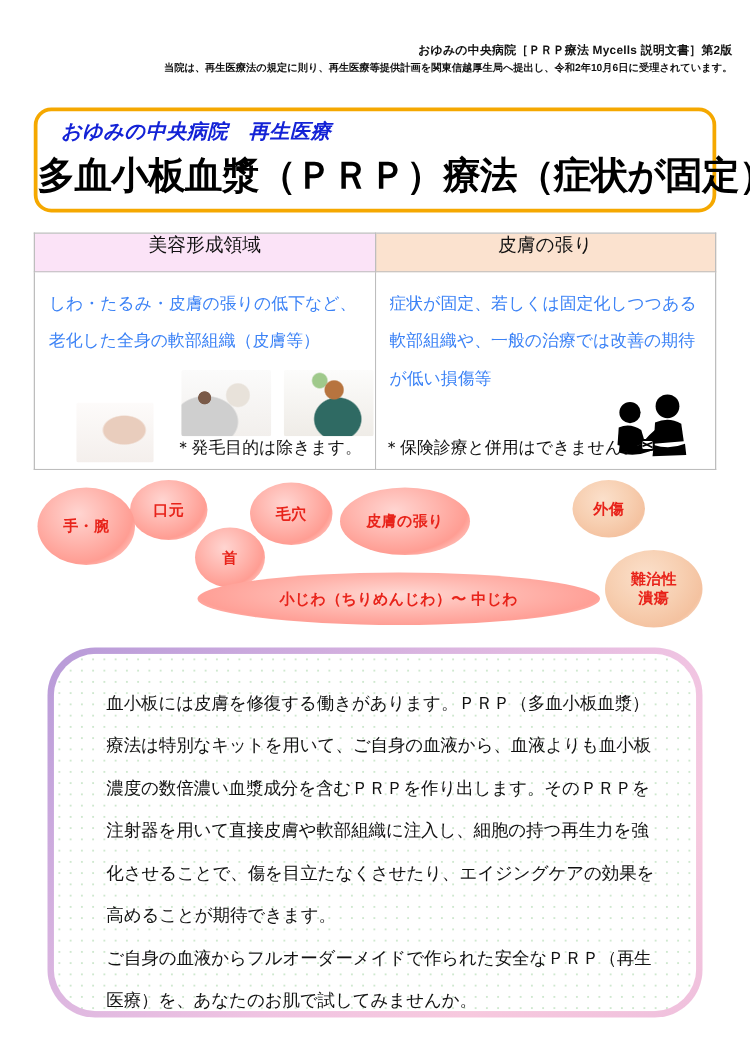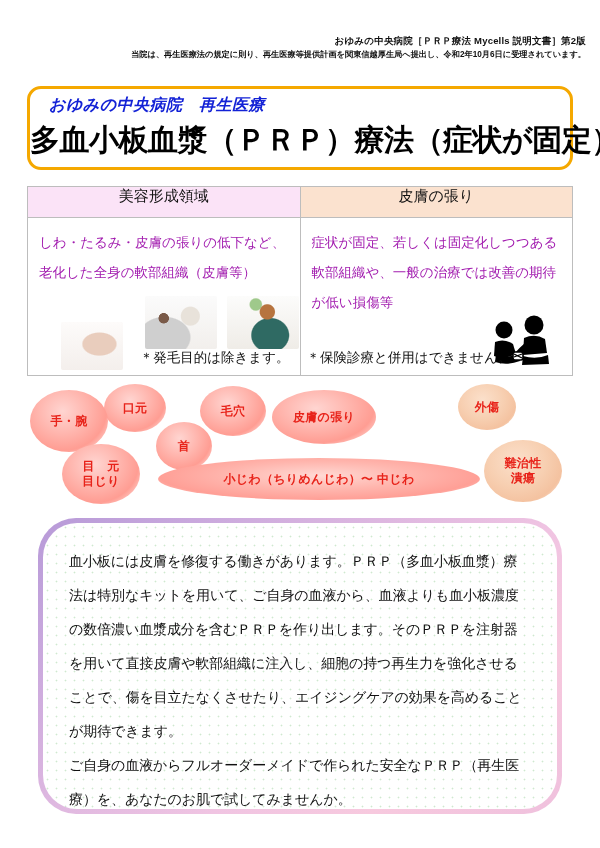--- a/index.html
+++ b/index.html
@@ -118,21 +118,21 @@
     height: 157px;
     background: #ffffff;
   }
   .cell-text {
     position: absolute;
     top: 10px;
     left: 11px;
     right: 8px;
     font-size: 13.5px;
     line-height: 30px;
-    color: #a21caf;
+    color: #3b82f6;
   }
   .cell-note {
     position: absolute;
     bottom: 8px;
     right: 10px;
     font-size: 13.5px;
     color: #111;
     white-space: nowrap;
   }
   .note-plastic {
@@ -242,22 +242,21 @@
   }
   .desc-inner {
     width: 100%;
     height: 100%;
     border-radius: 34px;
     box-sizing: border-box;
     background-color: #ffffff;
     background-image:
       radial-gradient(circle, #cfe8cf 0.8px, rgba(255,255,255,0) 1.1px);
     background-size: 9px 9px;
-    padding: 22px 26px 0 10px;
-    font-family: Liberation Mono, monospace;
+    padding: 22px 26px 0 26px;
   }
   .desc-p {
     font-size: 14px;
     line-height: 34px;
     color: #111;
     margin: 0;
     letter-spacing: -0.1px;
   }
   .desc-p + .desc-p { margin-top: 0; }
   .indent { padding-left: 16px; }
@@ -321,22 +320,20 @@
   </tbody>
     </table>
 
   <div class="bubbles" id="bubble-cloud">
       <div class="bubble bubble-pink" style="left: 104px; top: 0px; width: 62px; height: 48px;">口元</div>
       <div class="bubble bubble-pink" style="left: 30px; top: 6px; width: 78px; height: 62px;">手・腕</div>
       <div class="bubble bubble-pink" style="left: 200px; top: 2px; width: 66px; height: 50px;">毛穴</div>
       <div class="bubble bubble-pink" style="left: 272px; top: 6px; width: 104px; height: 54px;">皮膚の張り</div>
       <div class="bubble bubble-peach" style="left: 458px; top: 0px; width: 58px; height: 46px;">外傷</div>
       <div class="bubble bubble-pink" style="left: 156px; top: 38px; width: 56px; height: 48px;">首</div>
-      <div class="bubble bubble-pink" style="left: 62px; top: 60px; width: 78px; height: 60px;">目　元
-目じり</div>
       <div class="bubble bubble-long" style="left: 158px; top: 74px; width: 322px; height: 42px;">小じわ（ちりめんじわ）〜 中じわ</div>
       <div class="bubble bubble-peach" style="left: 484px; top: 56px; width: 78px; height: 62px;">難治性
 潰瘍</div>
     </div>
 
   <div class="desc-box">
     <div class="desc-inner">
       <p class="desc-p indent">血小板には皮膚を修復する働きがあります。ＰＲＰ（多血小板血漿）療法は特別なキットを用いて、ご自身の血液から、血液よりも血小板濃度の数倍濃い血漿成分を含むＰＲＰを作り出します。そのＰＲＰを注射器を用いて直接皮膚や軟部組織に注入し、細胞の持つ再生力を強化させることで、傷を目立たなくさせたり、エイジングケアの効果を高めることが期待できます。</p>
       <p class="desc-p indent">ご自身の血液からフルオーダーメイドで作られた安全なＰＲＰ（再生医療）を、あなたのお肌で試してみませんか。</p>
     </div>

